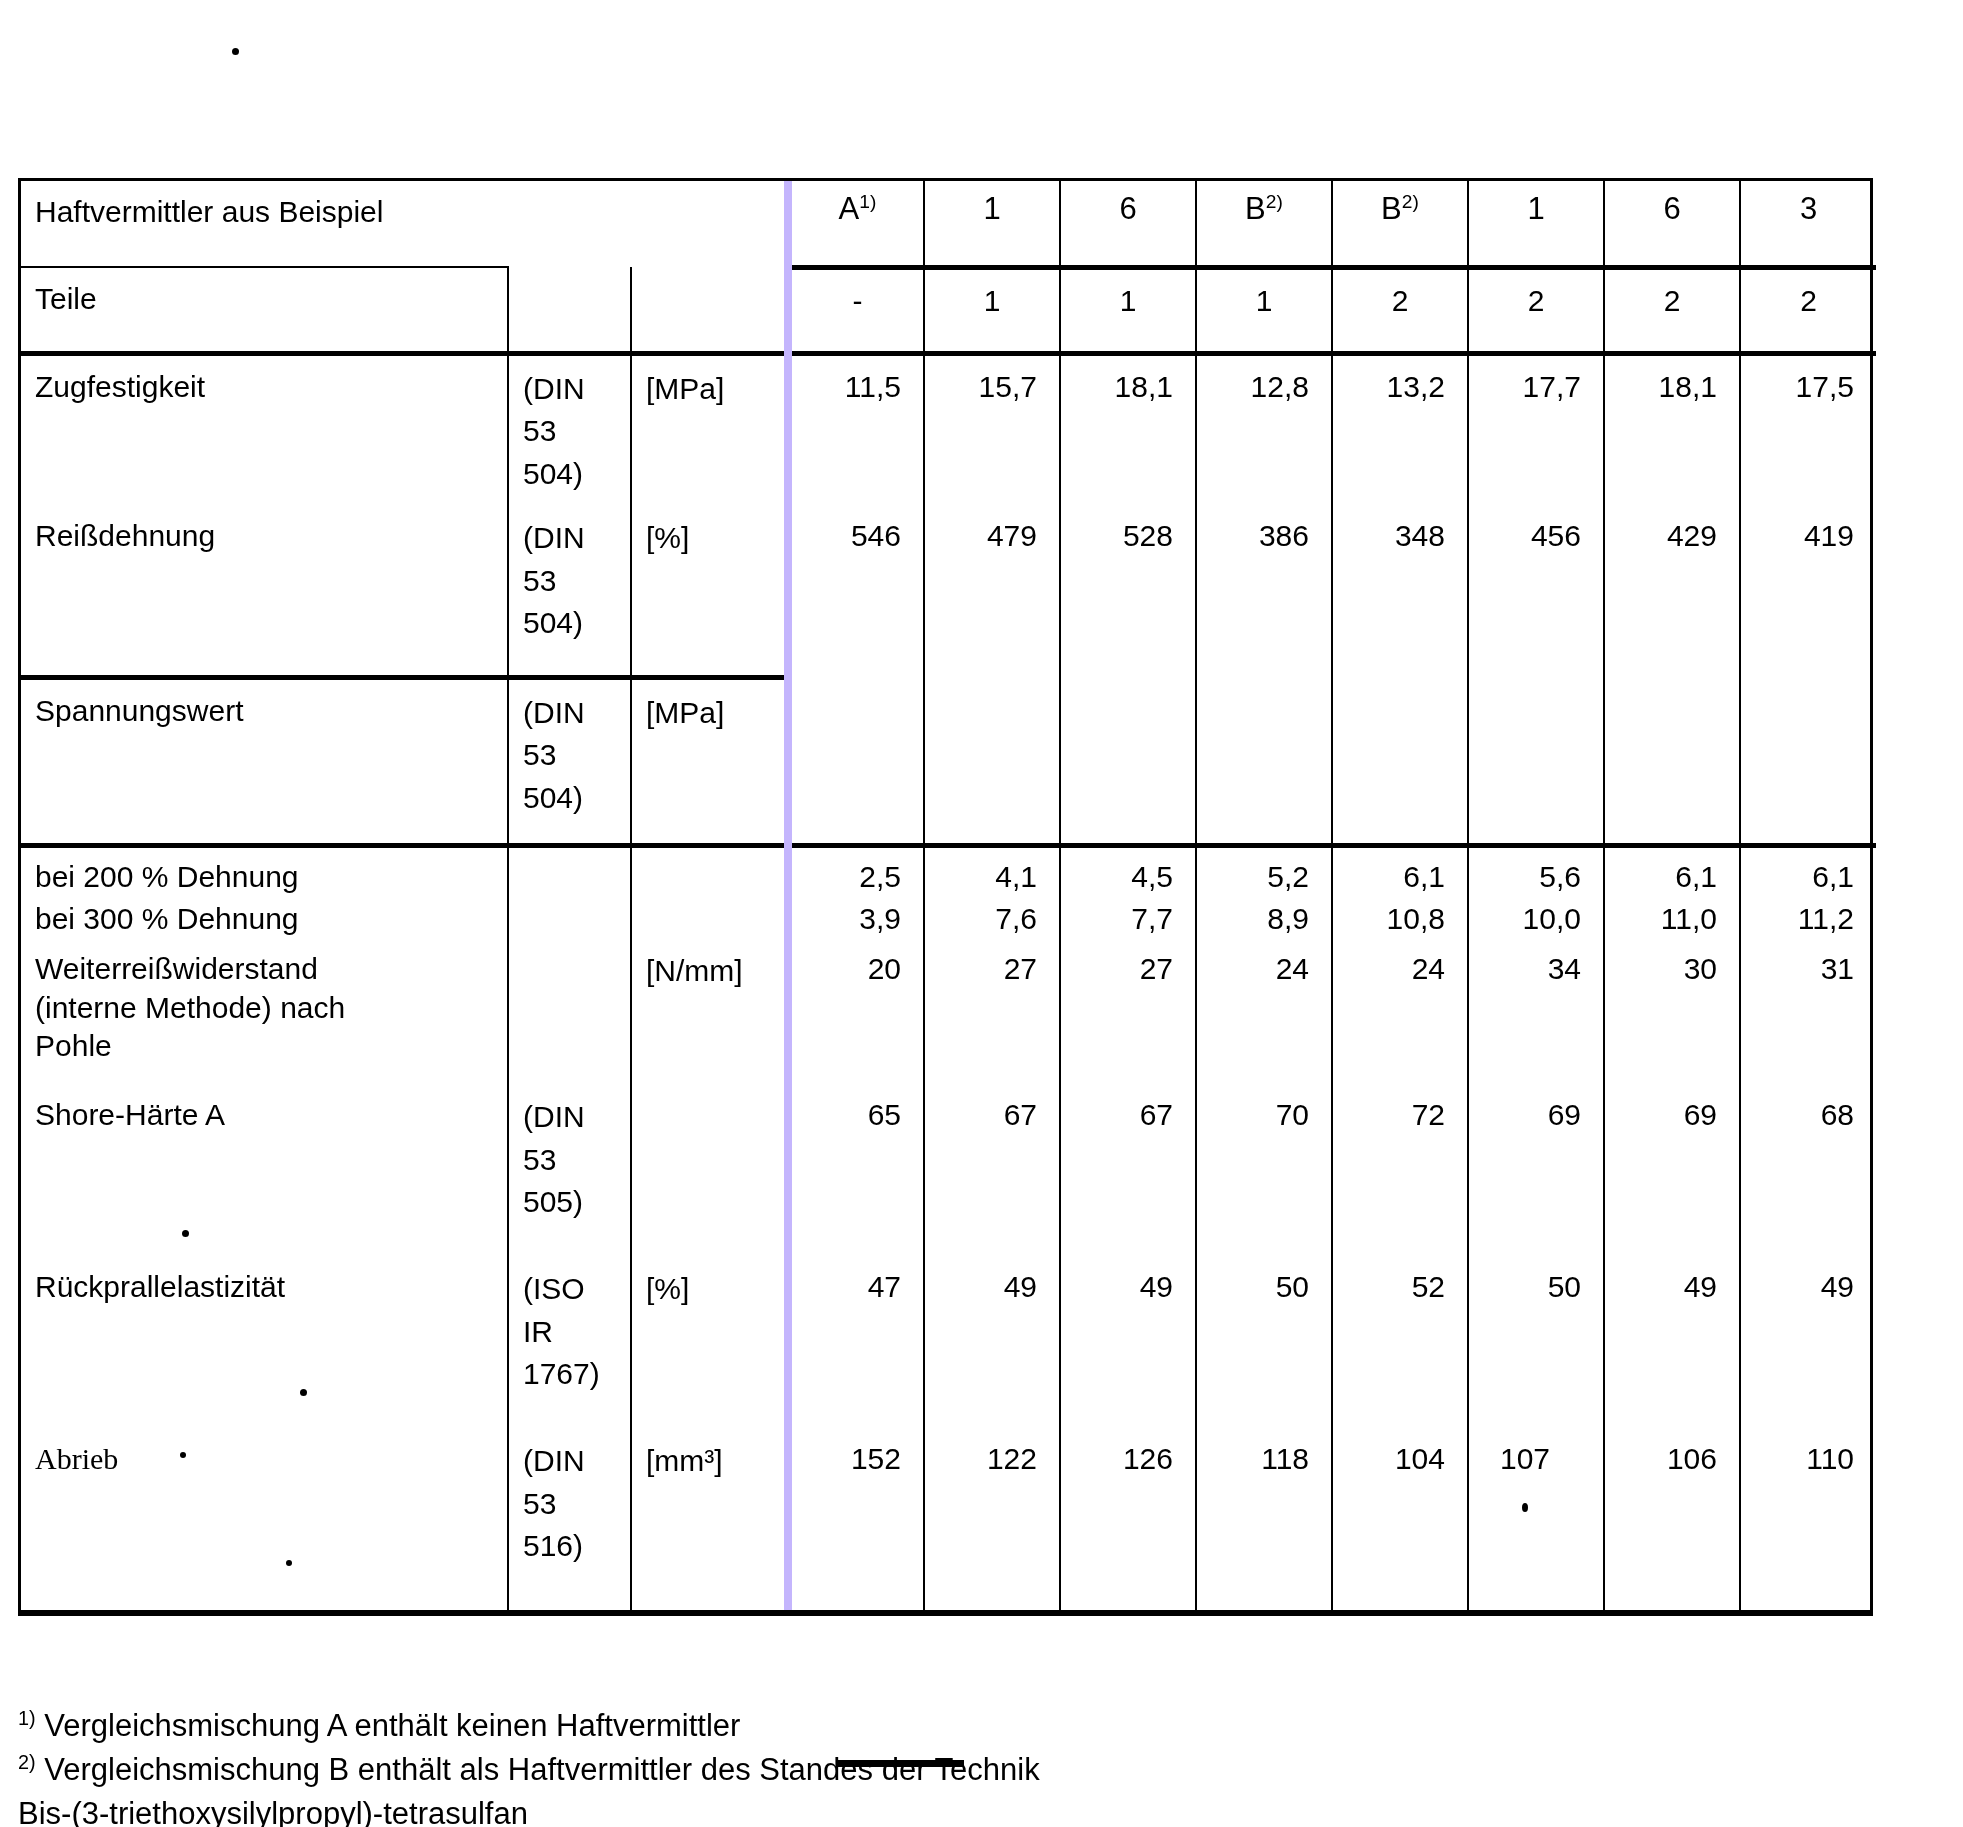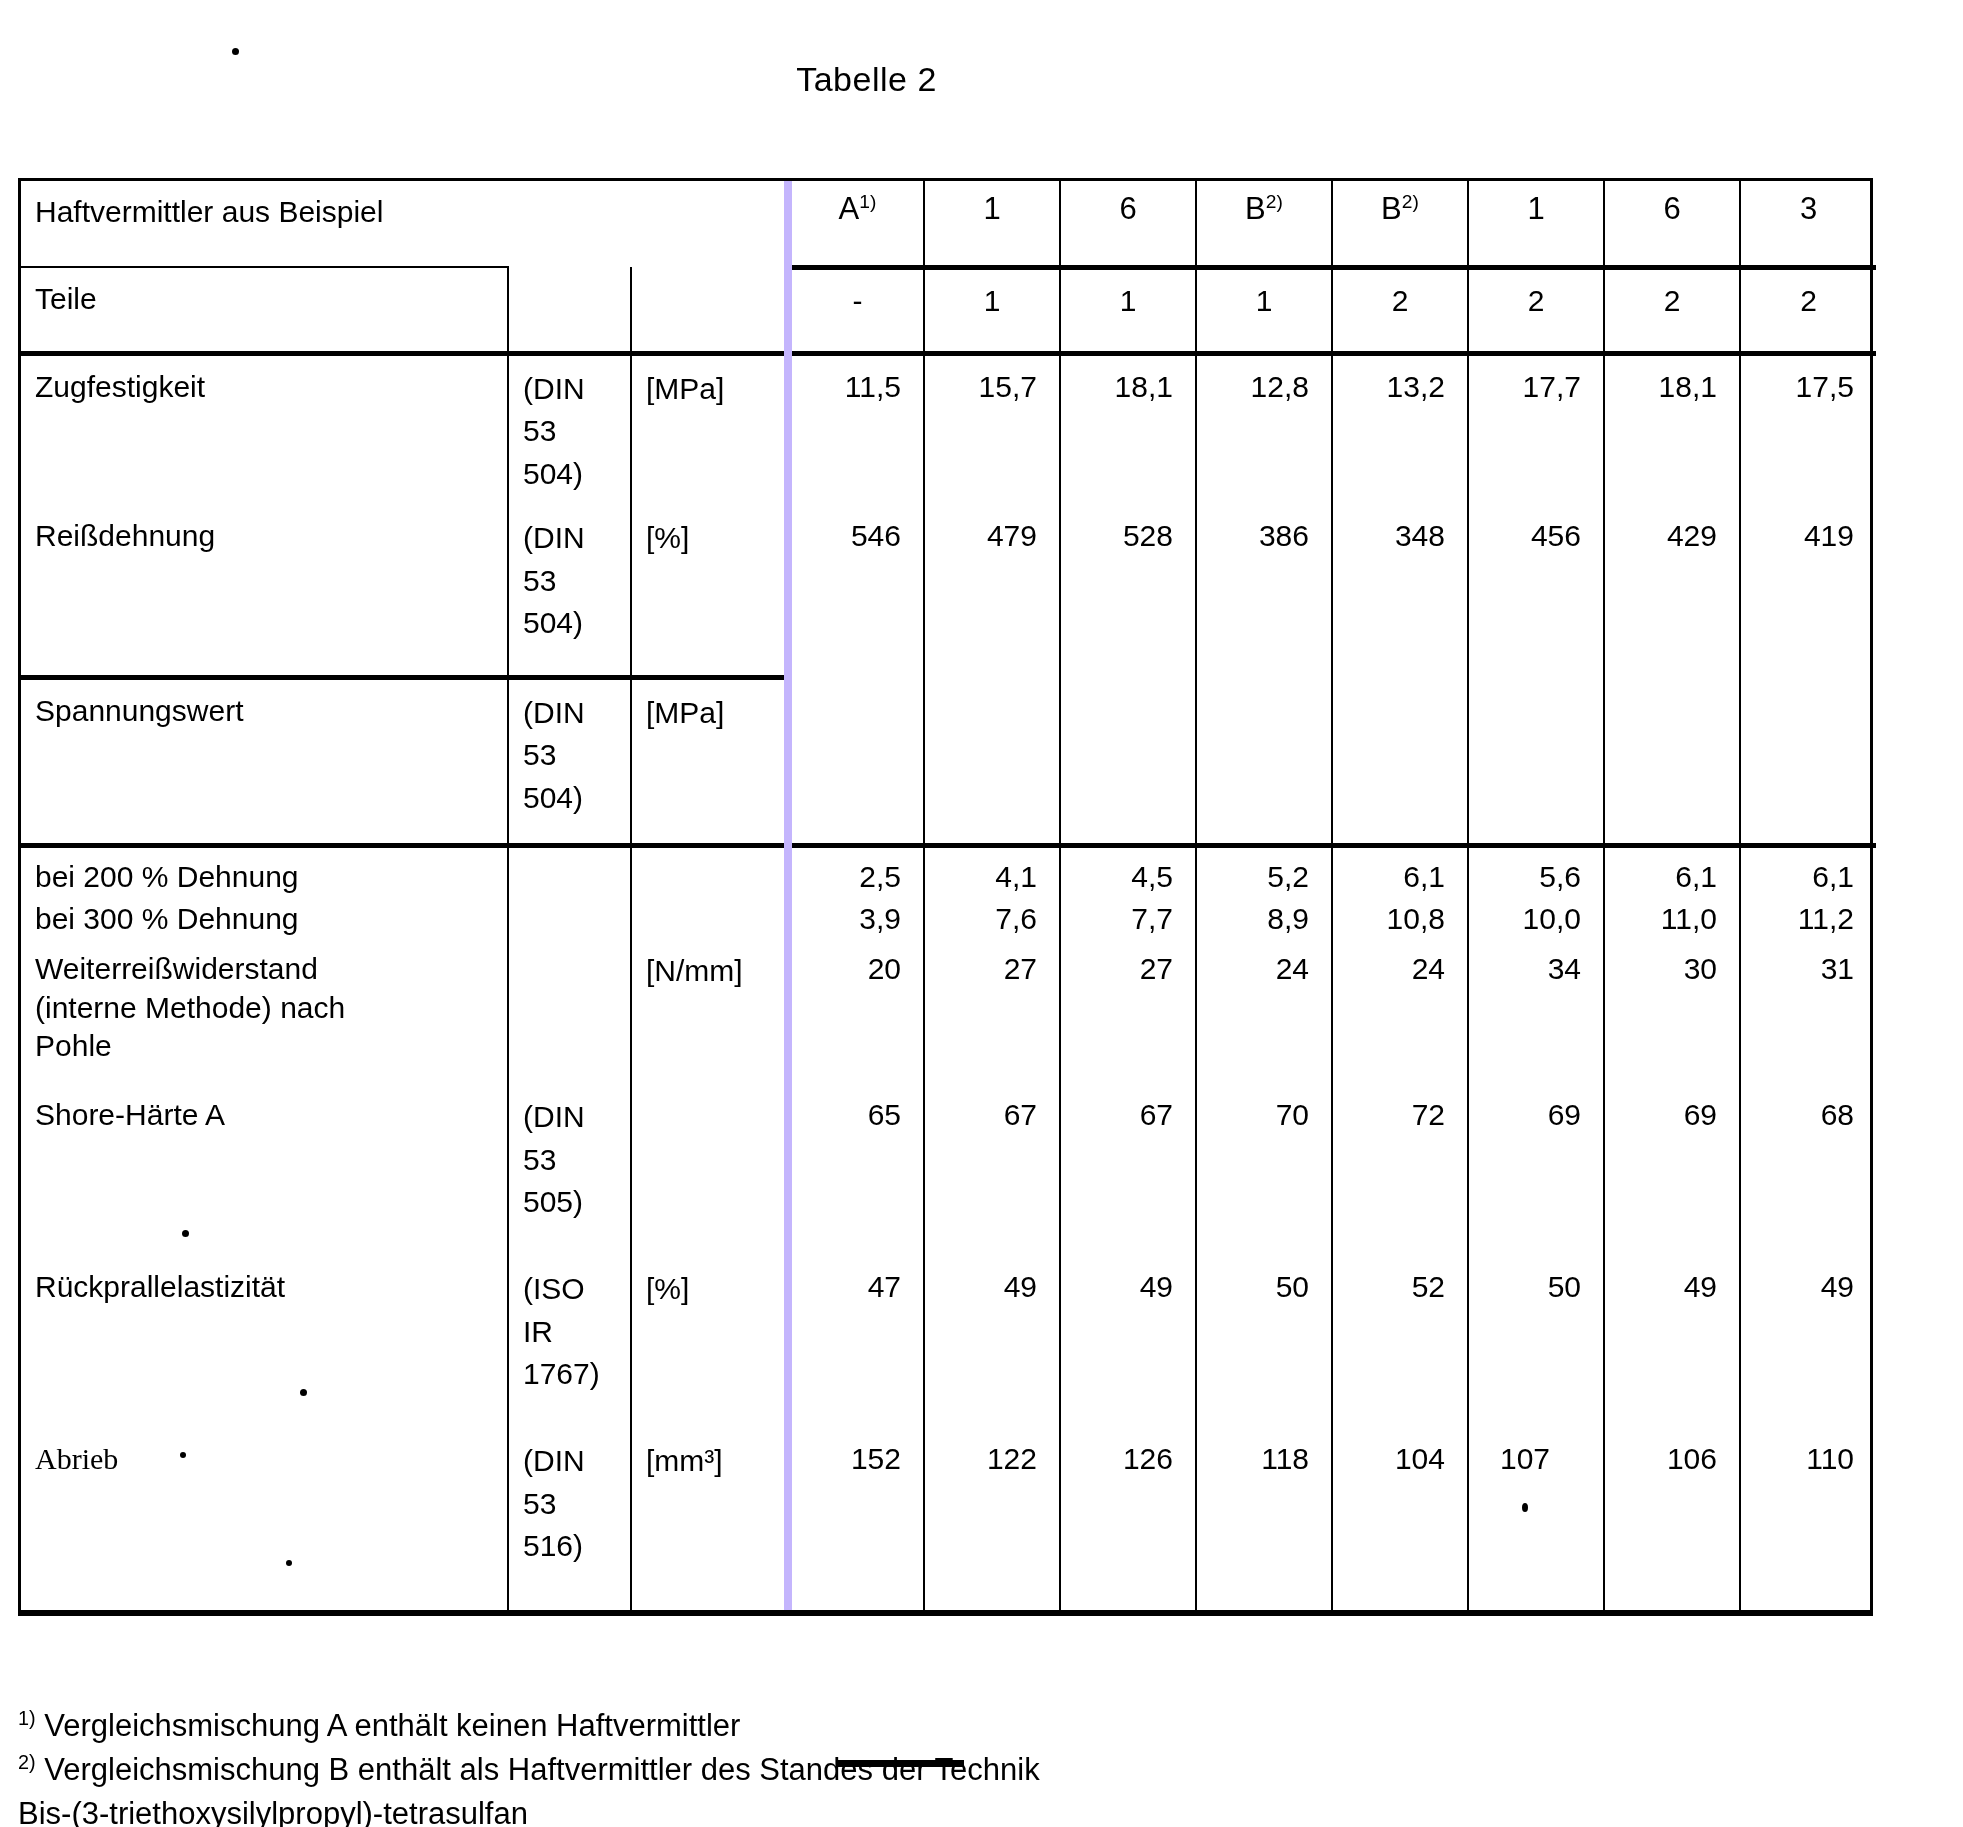--- a/index.html
+++ b/index.html
@@ -150,23 +150,20 @@
 
 <div class="page">
 
   <div class="speck" style="left:232px;top:48px;width:7px;height:7px;"></div>
   <div class="speck" style="left:182px;top:1230px;width:7px;height:7px;"></div>
   <div class="speck" style="left:300px;top:1389px;width:7px;height:7px;"></div>
   <div class="speck" style="left:286px;top:1560px;width:6px;height:6px;"></div>
   <div class="speck" style="left:180px;top:1452px;width:6px;height:6px;"></div>
   <div class="speck" style="left:1522px;top:1503px;width:6px;height:9px;"></div>
 
-  <div class="doc-title">
-    <span class="title-inner">Tabelle 2</span>
-  </div>
 
   <div class="tbl-wrap">
     <table class="main">
       <colgroup>
         <col class="c-label">
           <col class="c-din">
           <col class="c-unit">
         <col class="c-data">
           <col class="c-data">
           <col class="c-data">

